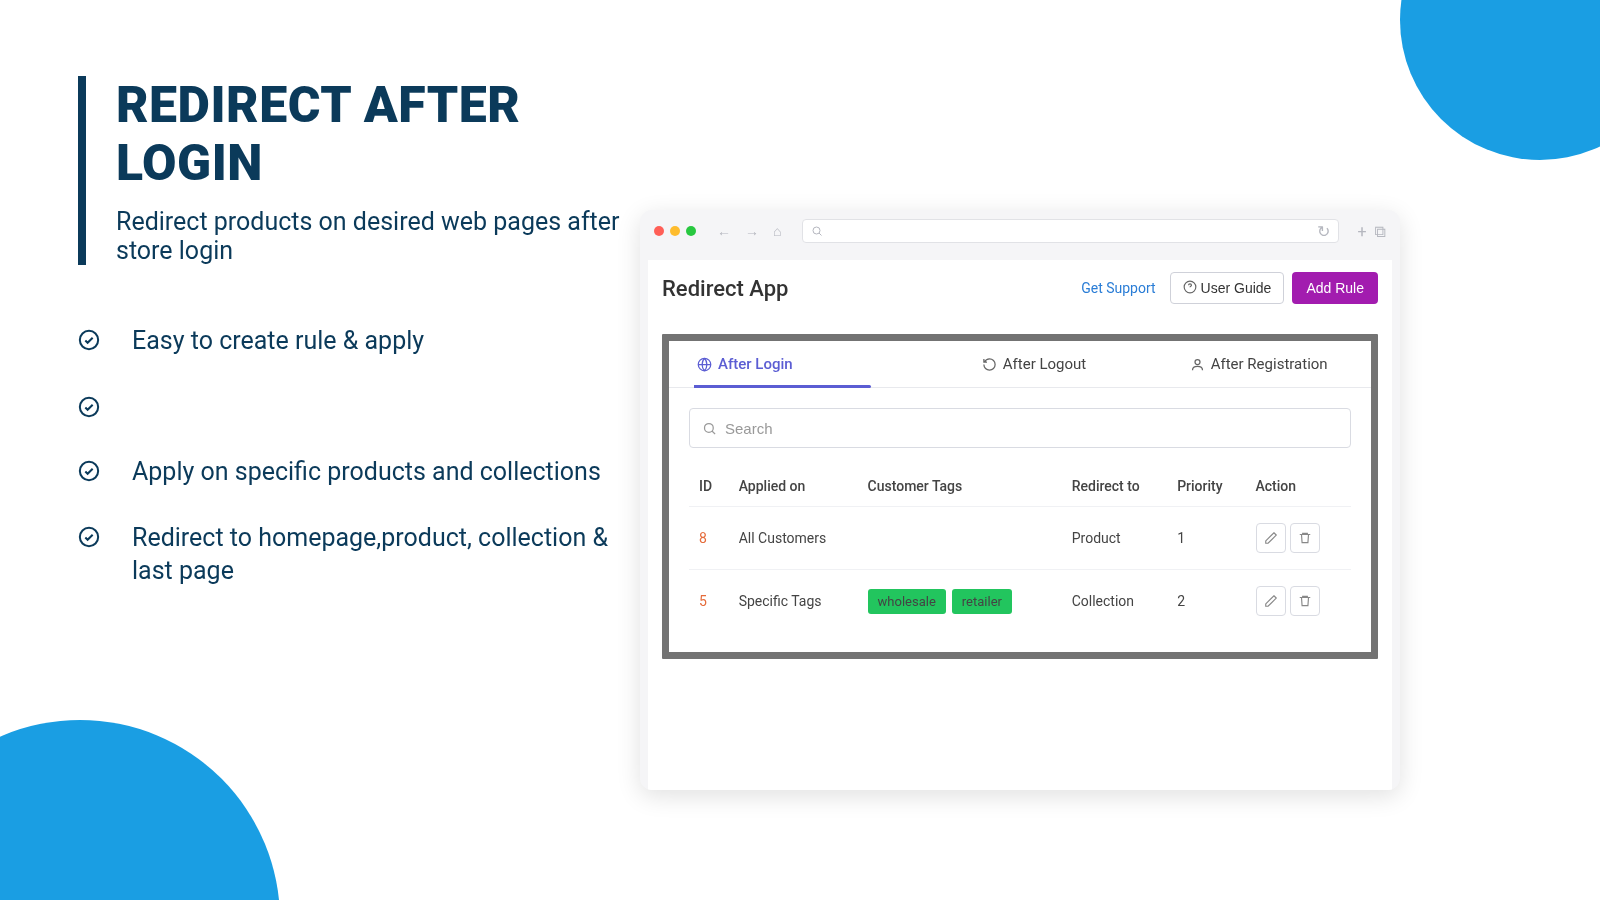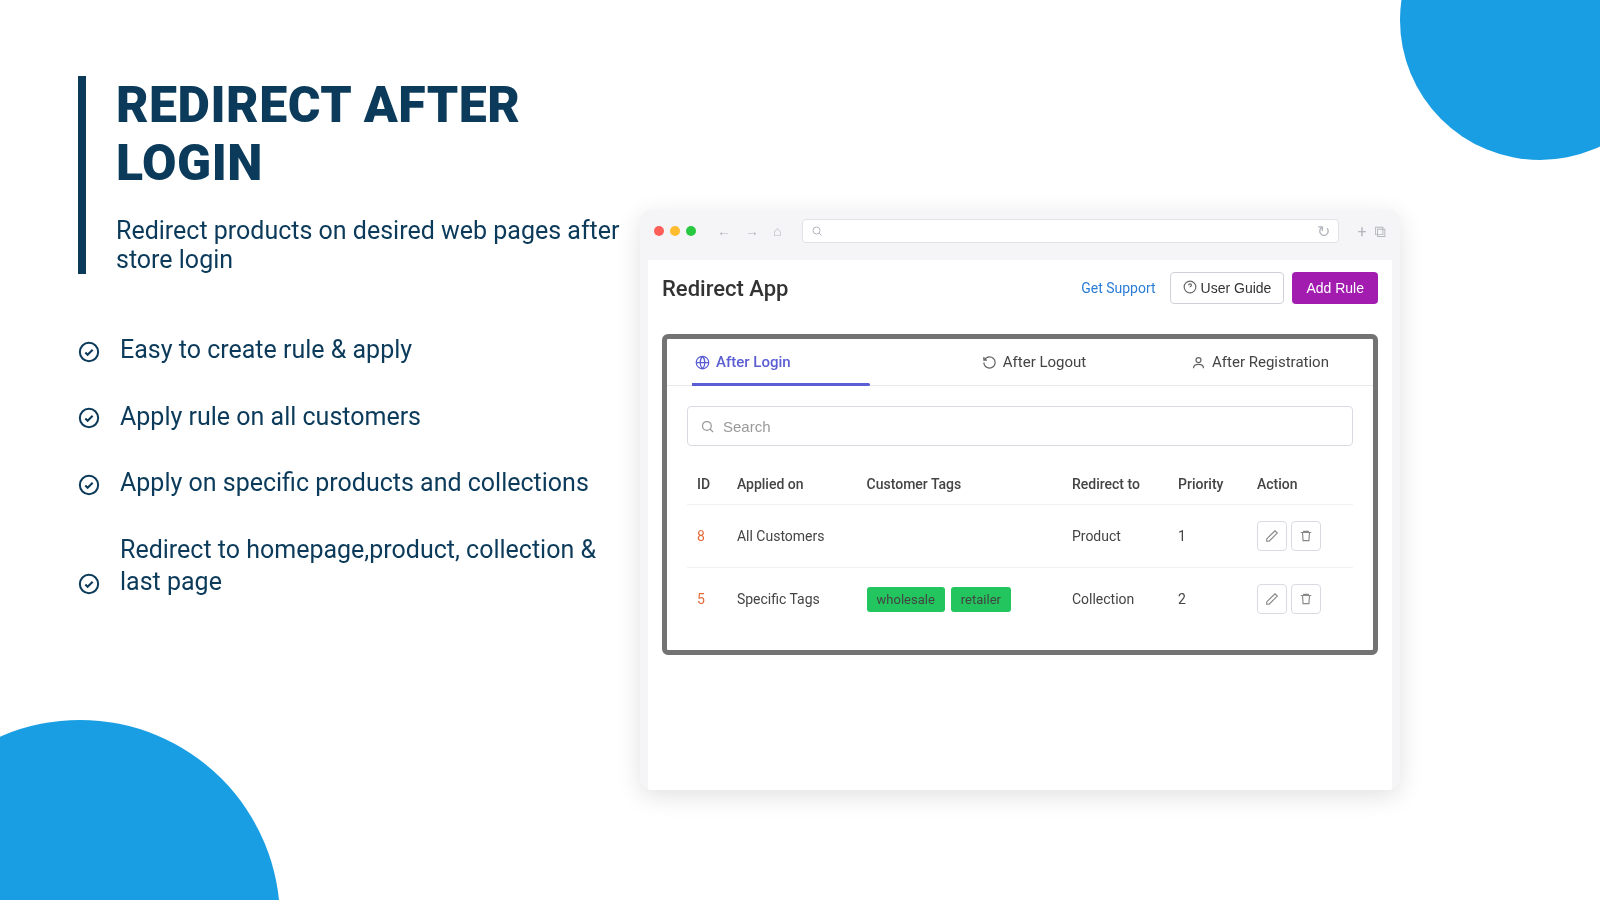--- a/index.html
+++ b/index.html
@@ -42,34 +42,34 @@
 .title-block {
   border-left: 8px solid #0b3a5a;
   padding-left: 30px;
   margin-bottom: 60px;
 }
 .main-title {
   font-size: 50px;
   font-weight: 900;
   color: #0b3a5a;
   letter-spacing: 0.5px;
-  margin-bottom: 24px;
+  margin-bottom: 15px;
 }
 .subtitle {
   font-size: 25px;
   color: #0b3a5a;
   font-weight: 400;
 }
 .features {
   padding-left: 0;
 }
 .feature {
   display: flex;
-  align-items: flex-end;
-  gap: 20px;
+  align-items: flex-start;
+  gap: 32px;
   margin-bottom: 34px;
 }
 .feature-icon {
   flex-shrink: 0;
   margin-top: 4px;
 }
 .feature-text {
   font-size: 25px;
   color: #0b3a5a;
   line-height: 1.3;
@@ -159,22 +159,22 @@
   background: #a21caf;
   color: #fff;
   border: none;
   border-radius: 4px;
   padding: 8px 14px;
   font-size: 14px;
   font-weight: 500;
 }
 
 .card {
-  border: 5px solid #737373;
-  border-radius: 6px;
+  border: 7px solid #737373;
+  border-radius: 1px;
   overflow: hidden;
 }
 .tabs {
   display: flex;
   border-bottom: 1px solid #e8e9ed;
 }
 .tab {
   flex: 1;
   text-align: center;
   padding: 14px 0;
@@ -290,21 +290,20 @@
       </span>
       <span class="feature-text">Easy to create rule &amp; apply</span>
     </div>
     <div class="feature">
       <span class="feature-icon">
         <svg width="22" height="22" viewBox="0 0 24 24" fill="none" stroke="#0b3a5a" stroke-width="2.2">
             <circle cx="12" cy="12" r="10"></circle>
             <path d="M8 12.5l2.5 2.5L16 9.5"></path>
           </svg>
       </span>
-      <span class="feature-text">Apply rule on all customers</span>
     </div>
     <div class="feature">
       <span class="feature-icon">
         <svg width="22" height="22" viewBox="0 0 24 24" fill="none" stroke="#0b3a5a" stroke-width="2.2">
             <circle cx="12" cy="12" r="10"></circle>
             <path d="M8 12.5l2.5 2.5L16 9.5"></path>
           </svg>
       </span>
       <span class="feature-text">Apply on specific products and collections</span>
     </div>

